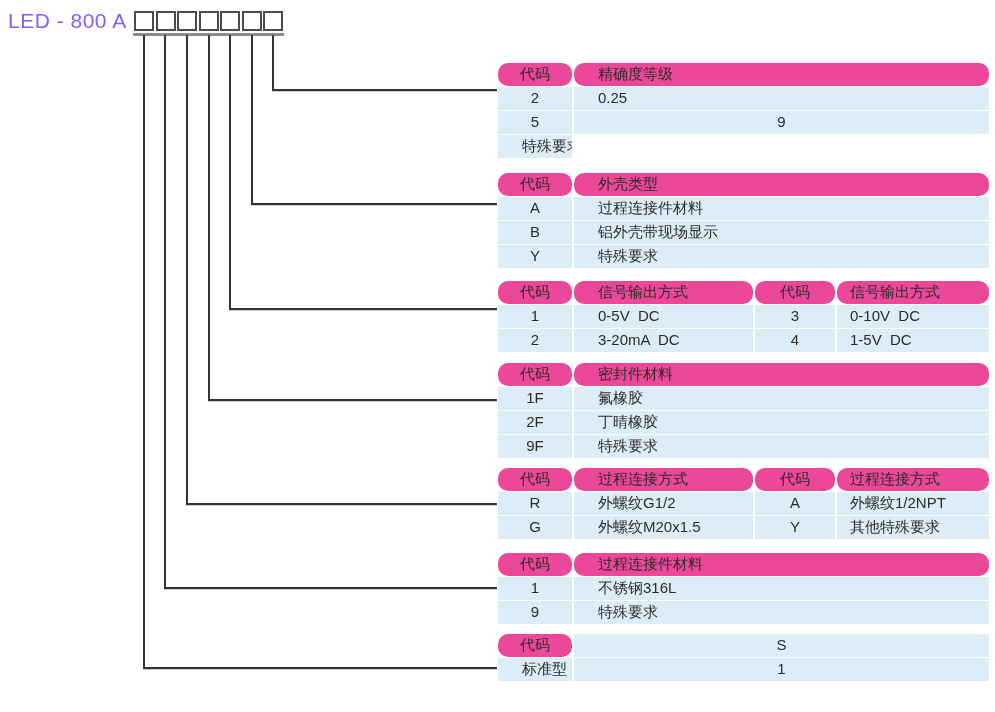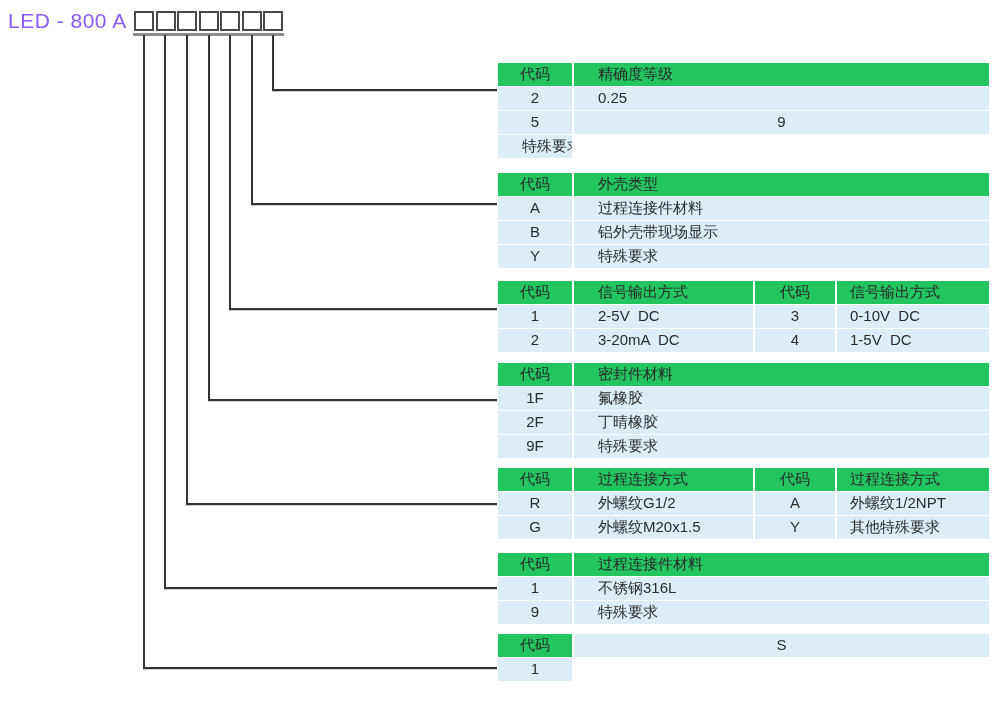--- a/index.html
+++ b/index.html
@@ -28,21 +28,21 @@
     box-shadow:0 1px 0 rgba(160,160,160,.55);
   }
   .otable{
     position:absolute;left:498px;width:491px;
     display:grid;gap:1.5px 2px;grid-auto-rows:22.5px;
     font-size:15px;line-height:22.5px;
   }
   .cols2{grid-template-columns:74px 415px;}
   .cols4{grid-template-columns:74px 179px 80px 152px;}
   .cell{background:#dcedf7;white-space:pre;overflow:hidden;}
-  .cell.head{background:#22c55e;}
+  .cell.head{background:#ec4899;border-radius:10px;}
   .cell.code{text-align:center;}
   .cell.desc{padding-left:24px;}
   .cell.desc2{padding-left:13px;}
 </style>
 </head>
 <body>
 
 <div class="title">LED - 800 A</div>
 <div id="connectors">
     <div class="digit-box" style="left: 134px;"></div>
@@ -93,21 +93,21 @@
       <div class="cell desc">铝外壳带现场显示</div>
       <div class="cell code">Y</div>
       <div class="cell desc">特殊要求</div>
     </div>
     <div class="otable cols4" style="top: 281px;">
       <div class="cell head code">代码</div>
       <div class="cell head desc">信号输出方式</div>
       <div class="cell head code">代码</div>
       <div class="cell head desc2">信号输出方式</div>
       <div class="cell code">1</div>
-      <div class="cell desc">2-5V  DC</div>
+      <div class="cell desc">0-5V  DC</div>
       <div class="cell code">3</div>
       <div class="cell desc2">0-10V  DC</div>
       <div class="cell code">2</div>
       <div class="cell desc">3-20mA  DC</div>
       <div class="cell code">4</div>
       <div class="cell desc2">1-5V  DC</div>
     </div>
     <div class="otable cols2" style="top: 363px;">
       <div class="cell head code">代码</div>
       <div class="cell head desc">密封件材料</div>
@@ -136,15 +136,16 @@
       <div class="cell head code">代码</div>
       <div class="cell head desc">过程连接件材料</div>
       <div class="cell code">1</div>
       <div class="cell desc">不锈钢316L</div>
       <div class="cell code">9</div>
       <div class="cell desc">特殊要求</div>
     </div>
     <div class="otable cols2" style="top: 634px;">
       <div class="cell head code">代码</div>
       <div class="cell code">S</div>
+      <div class="cell desc">标准型</div>
       <div class="cell code">1</div>
     </div>
   </div>
 
 </body></html>

